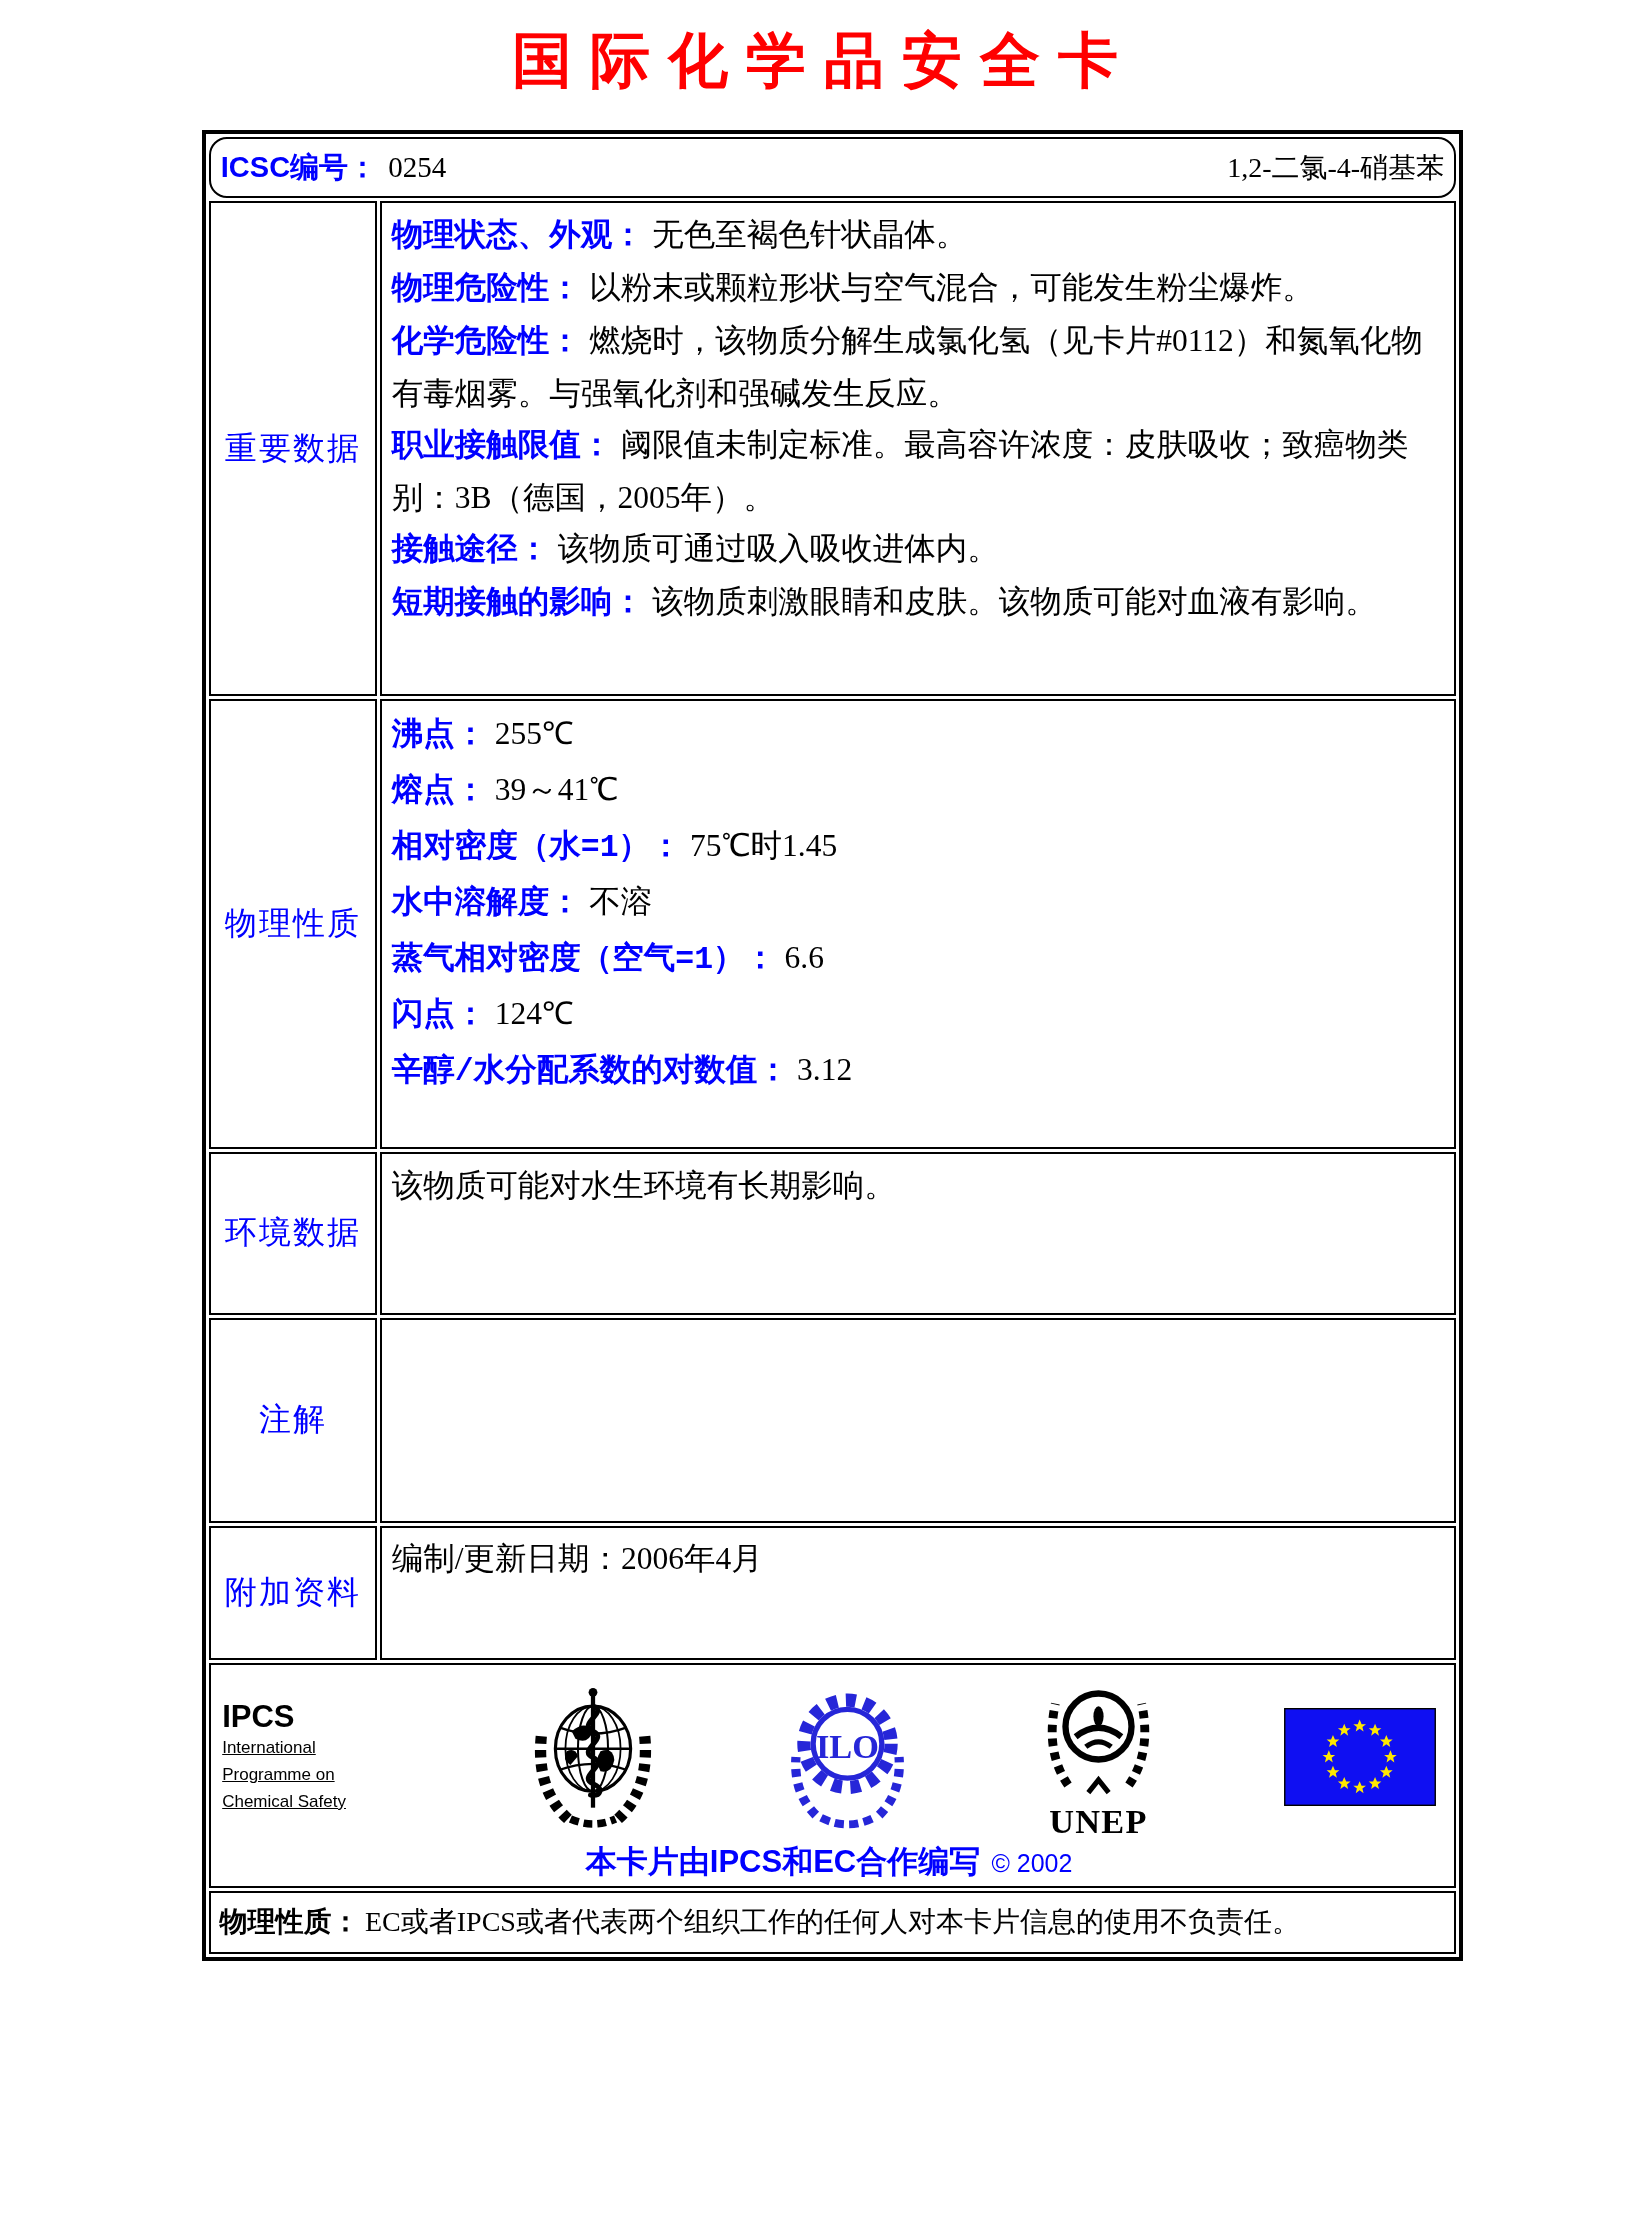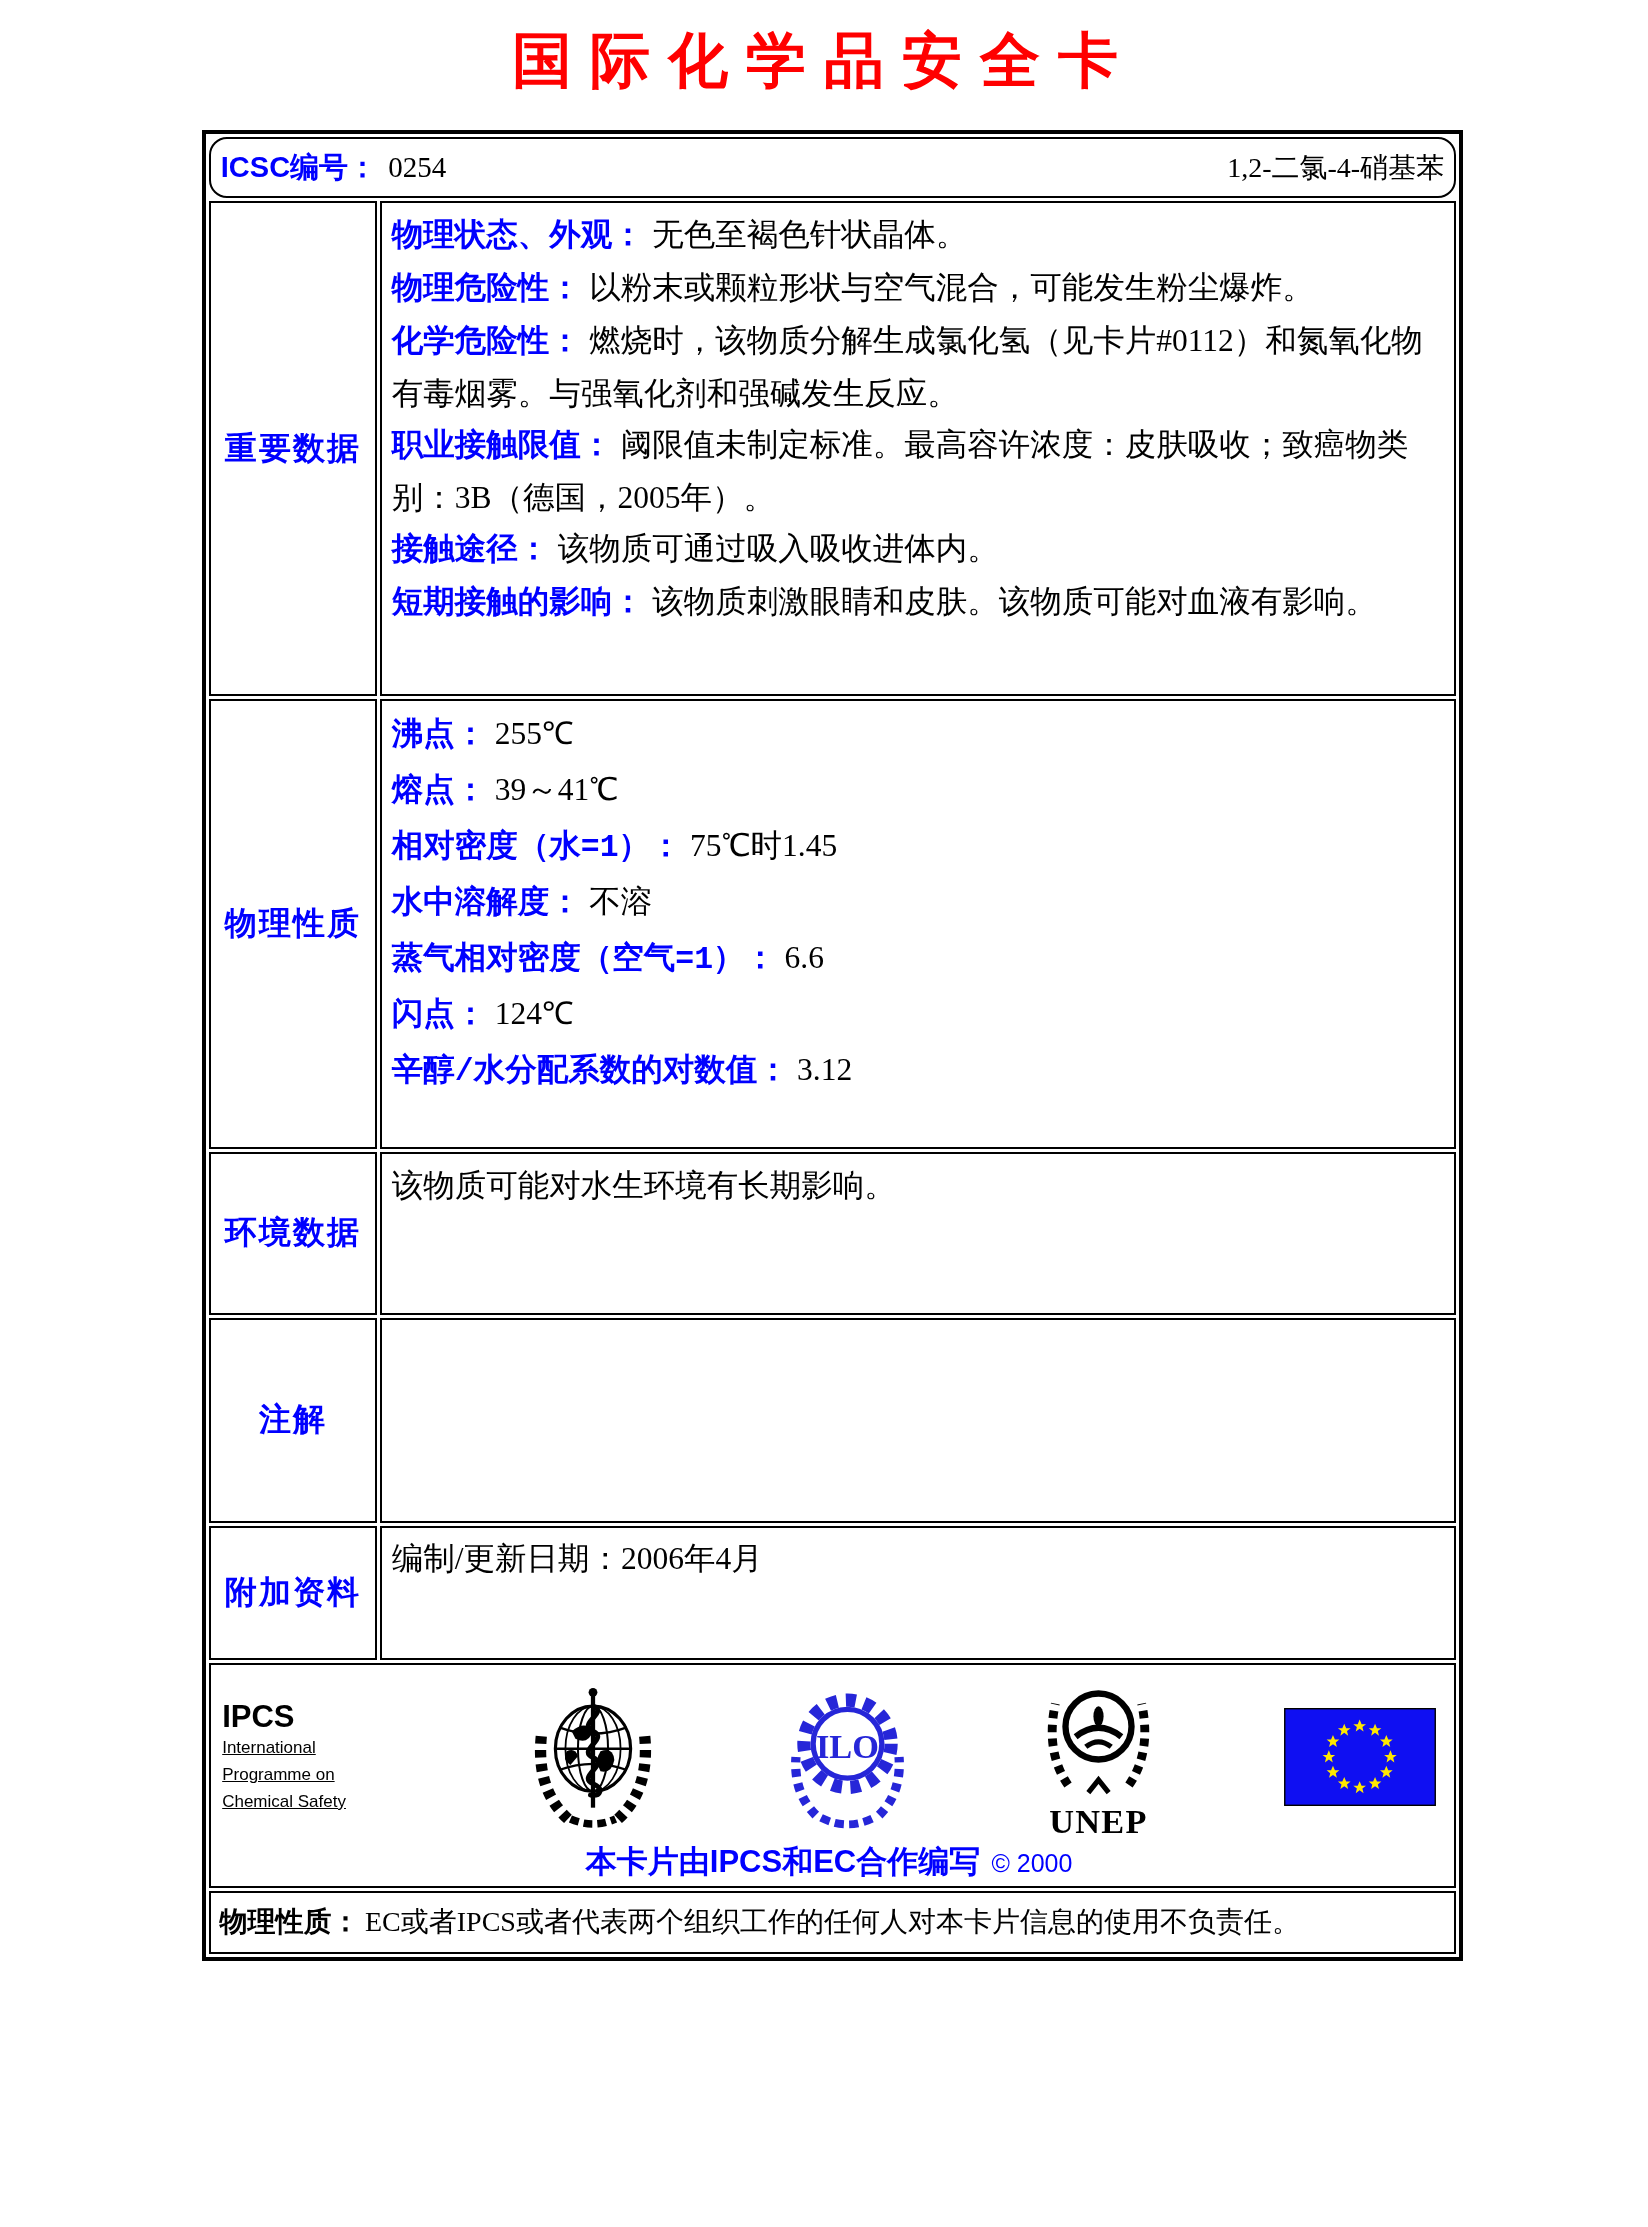--- a/index.html
+++ b/index.html
@@ -14,21 +14,21 @@
   }
   table.card {
     margin:28px 0 0 202px; width:1261px;
     border:4.2px solid #000; border-collapse:separate; border-spacing:3.5px;
     table-layout:fixed; background:#fff;
   }
   td { border:2.1px solid #000; vertical-align:top; background:#fff; overflow:hidden; }
   col.c-label { width:168px; }
   td.lbl {
     text-align:center; vertical-align:middle;
-    color:#0000ff; font-weight:bold; font-size:32px; letter-spacing:2.1px;
+    color:#0000ff; font-weight:normal; font-size:32px; letter-spacing:2.1px;
     font-family:"Liberation Sans", sans-serif;
   }
   td.content { padding:5.6px 9.8px; font-size:31.5px; }
   .kv { margin:0; line-height:51px; }
   .phys .kv { line-height:54px; }
   .k {
     color:#0000ff; font-weight:bold; margin-right:8.4px;
     font-family:Liberation Mono, monospace;
   }
   td.header-cell { height:57px; vertical-align:middle; padding:0 9.8px;border-radius:18px; }
@@ -199,21 +199,21 @@
               <use href="#eustar" x="86" y="108.1"></use>
               <use href="#eustar" x="69.9" y="92"></use>
               <use href="#eustar" x="64" y="70"></use>
               <use href="#eustar" x="69.9" y="48"></use>
               <use href="#eustar" x="86" y="31.9"></use>
             </svg>
           </span>
         </div>
 
         <div class="caption-row">
-          <span>本卡片由IPCS和EC合作编写</span><span class="copyright">© 2000</span>
+          <span>本卡片由IPCS和EC合作编写</span><span class="copyright">© 2002</span>
         </div>
       </td>
     </tr>
 
     <tr>
       <td colspan="2" class="legal-cell">
         <span class="legal-label">物理性质：</span><span>EC或者IPCS或者代表两个组织工作的任何人对本卡片信息的使用不负责任。</span>
       </td>
     </tr>
 

